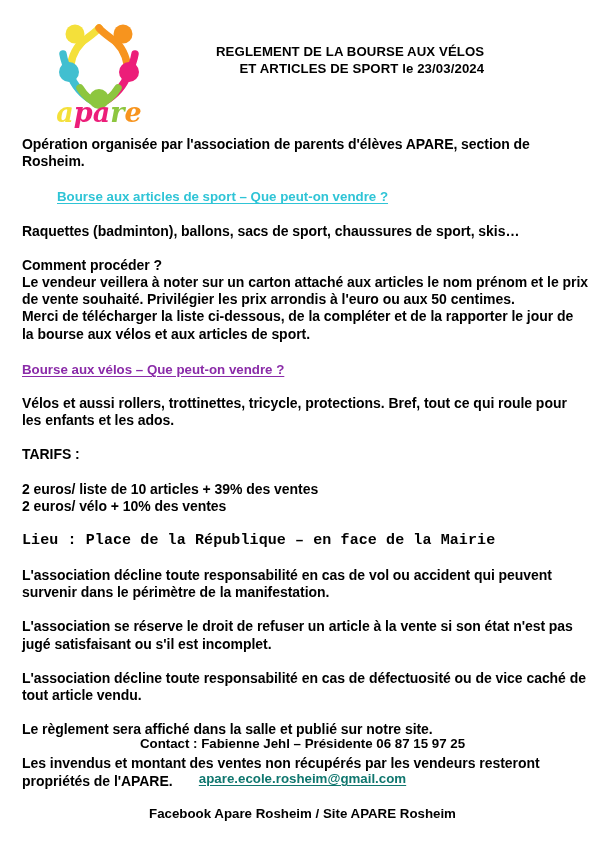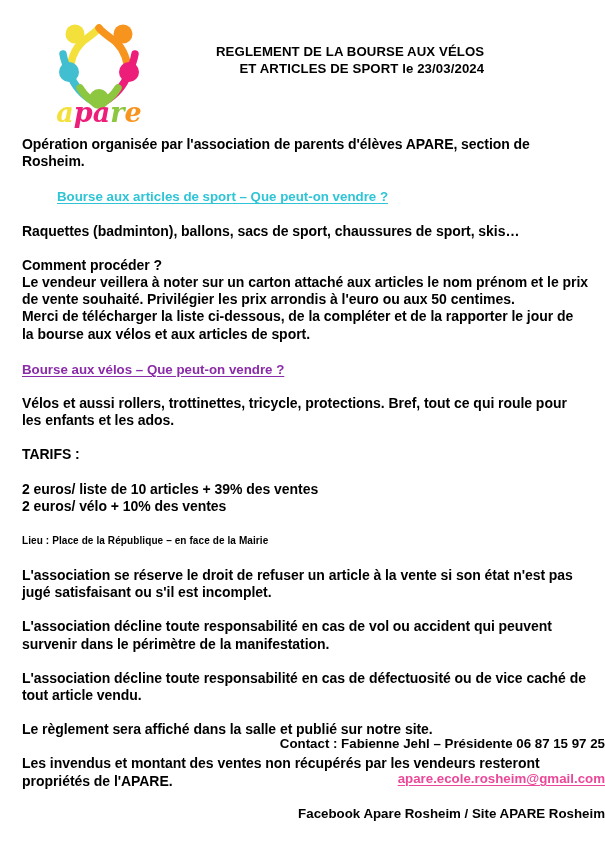--- a/index.html
+++ b/index.html
@@ -77,43 +77,44 @@
     text-decoration: underline;
     text-underline-offset: 2px;
   }
   .h-link.teal { color: #2FC4D6; padding-left: 35px; }
   .h-link.purple { color: #8A2BA8; }
 
   .heading-block { margin: 0 0 17px 0; }
 
   .lieu {
     margin: 0 0 17px 0;
-    font-size: 10px;
+    font-size: 15px;
     line-height: 18px;
     font-weight: bold;
     letter-spacing: 0.1px;
+    font-family: Liberation Mono, monospace;
   }
 
   
   .footer {
     position: absolute;
     left: 0;
     top: 735px;
     width: 605px;
-    text-align: right;
+    text-align: center;
   }
   .footer .fline {
     font-size: 13.3px;
     line-height: 17px;
     font-weight: bold;
     margin: 0 0 18px 0;
   }
   .footer .fline:last-child { margin-bottom: 0; }
   .mail-link {
-    color: #ec4899;
+    color: #0f766e;
     text-decoration: underline;
     text-underline-offset: 2px;
     font-weight: bold;
     font-size: 13.3px;
   }
 </style>
 </head>
 <body>
 
 <div class="page">
@@ -177,22 +178,22 @@
 
     <p class="para">Vélos et aussi rollers, trottinettes, tricycle, protections. Bref, tout ce qui roule pour les enfants et les ados.</p>
 
     <p class="para">TARIFS :</p>
 
     <p class="para tight">2 euros/ liste de 10 articles + 39% des ventes</p>
     <p class="para">2 euros/ vélo + 10% des ventes</p>
 
     <p class="lieu">Lieu : Place de la République – en face de la Mairie</p>
 
+    <p class="para">L'association décline toute responsabilité en cas de vol ou accident qui peuvent survenir dans le périmètre de la manifestation.</p>
     <p class="para">L'association se réserve le droit de refuser un article à la vente si son état n'est pas jugé satisfaisant ou s'il est incomplet.</p>
-    <p class="para">L'association décline toute responsabilité en cas de vol ou accident qui peuvent survenir dans le périmètre de la manifestation.</p>
     <p class="para">L'association décline toute responsabilité en cas de défectuosité ou de vice caché de tout article vendu.</p>
     <p class="para">Le règlement sera affiché dans la salle et publié sur notre site.</p>
     <p class="para">Les invendus et montant des ventes non récupérés par les vendeurs resteront propriétés de l'APARE.</p>
 
   </div>
 
   <div class="footer">
     <p class="fline">Contact : Fabienne Jehl – Présidente 06 87 15 97 25</p>
     <p class="fline">
       <a class="mail-link" href="#">apare.ecole.rosheim@gmail.com</a>

